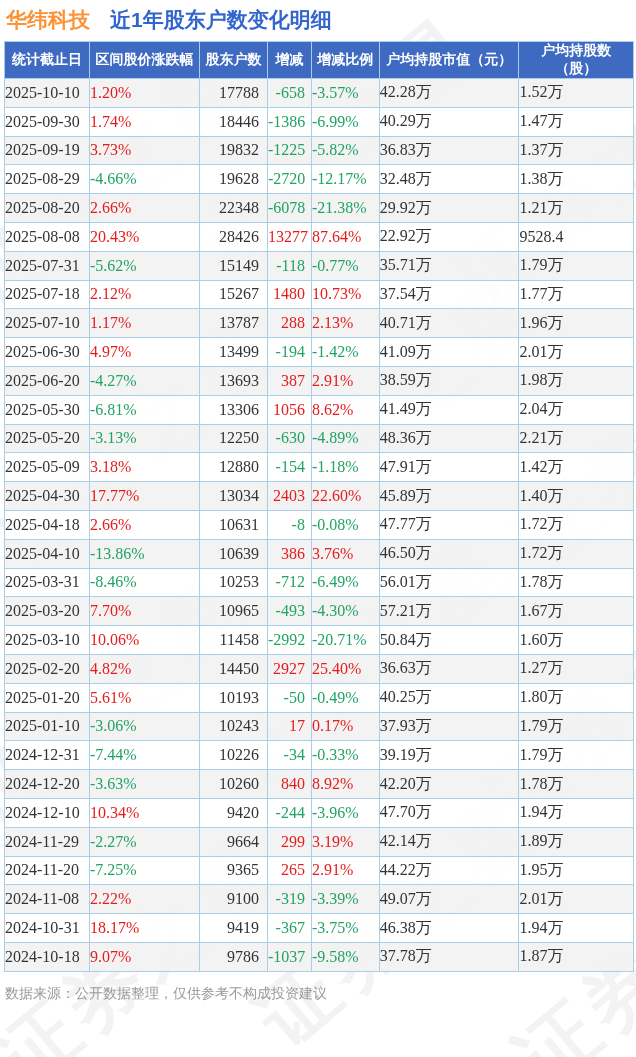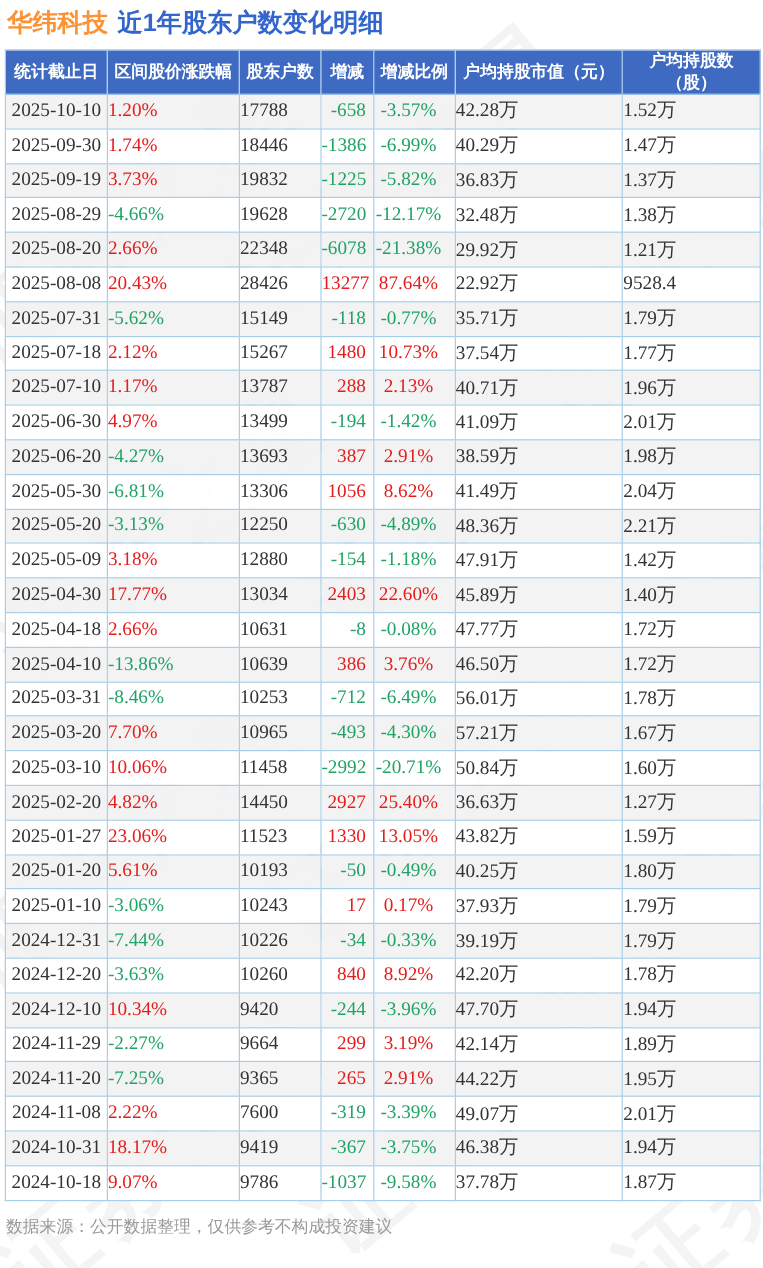--- a/index.html
+++ b/index.html
@@ -6,40 +6,40 @@
     --up:#e61c1c; --down:#21a366; --header-bg:#3e6ac1; --border:#a9cfe8;
     --stripe:#f2f2f2; --title-stock:#fb9336; --title-rest:#3366cc;
     --cell-text:#333333; --footer-text:#999999;
   }
   html,body{margin:0;padding:0;}
   body{
     width:636px;height:1057px;background:#ffffff;position:relative;overflow:hidden;
     font-family:"Liberation Sans",sans-serif;
   }
   .title-bar{padding:7px 0 8px 6px;font-size:21px;font-weight:bold;line-height:26px;}
-  .title-stock{color:var(--title-stock);margin-right:8px;}
+  .title-stock{color:var(--title-stock);margin-right:20px;}
   .title-rest{color:var(--title-rest);}
   table{border-collapse:collapse;table-layout:fixed;width:630px;margin:0 4px;position:relative;z-index:2;}
   th{
     background:var(--header-bg);color:#ffffff;font-size:14px;font-weight:bold;
     height:26px;border:1px solid var(--border);text-align:center;padding:0 1px;
     font-family:"Liberation Sans",sans-serif;
   }
   td{
     font-family:"Liberation Serif","DejaVu Serif",serif;font-size:16px;color:var(--cell-text);
     height:27.8px;border:1px solid var(--border);padding:0;background:transparent;
     white-space:nowrap;overflow:hidden;
   }
   tbody tr:nth-child(odd) td{background:rgba(242,242,242,0.92);}
   tbody tr:nth-child(even) td{background:rgba(255,255,255,0.92);}
-  td.c0{text-align:center;}
+  td.c0{}
   td.c1{text-align:left;padding-right:12px;}
-  td.c2{text-align:left;padding-right:8px;}
+  td.c2{text-align:right;padding-right:8px;}
   td.c3{text-align:right;padding-right:6px;}
-  td.c4{text-align:center;padding-right:10px;}
+  td.c4{text-align:left;padding-right:10px;}
   td.c5{text-align:left;padding-right:16px;}
   td.c6{text-align:left;padding-right:12px;}
   td.up{color:var(--up);}
   td.down{color:var(--down);}
   col.w0{width:13.5%;} col.w1{width:17.5%;} col.w2{width:10.8%;} col.w3{width:7.0%;}
   col.w4{width:10.8%;} col.w5{width:22.2%;} col.w6{width:18.2%;}
   .footer{margin:13px 0 0 5px;font-size:14px;color:var(--footer-text);position:relative;z-index:2;}
   .watermark-layer{
     position:absolute;left:0;top:0;width:636px;height:1057px;
     pointer-events:none;z-index:1;overflow:hidden;
@@ -262,29 +262,20 @@
       <tr>
         <td class="c0">2025-02-20</td>
         <td class="c1 up">4.82%</td>
         <td class="c2">14450</td>
         <td class="c3 up">2927</td>
         <td class="c4 up">25.40%</td>
         <td class="c5">36.63万</td>
         <td class="c6">1.27万</td>
       </tr>
       <tr>
-        <td class="c0">2025-01-27</td>
-        <td class="c1 up">23.06%</td>
-        <td class="c2">11523</td>
-        <td class="c3 up">1330</td>
-        <td class="c4 up">13.05%</td>
-        <td class="c5">43.82万</td>
-        <td class="c6">1.59万</td>
-      </tr>
-      <tr>
         <td class="c0">2025-01-20</td>
         <td class="c1 up">5.61%</td>
         <td class="c2">10193</td>
         <td class="c3 down">-50</td>
         <td class="c4 down">-0.49%</td>
         <td class="c5">40.25万</td>
         <td class="c6">1.80万</td>
       </tr>
       <tr>
         <td class="c0">2025-01-10</td>
@@ -336,21 +327,21 @@
         <td class="c1 down">-7.25%</td>
         <td class="c2">9365</td>
         <td class="c3 up">265</td>
         <td class="c4 up">2.91%</td>
         <td class="c5">44.22万</td>
         <td class="c6">1.95万</td>
       </tr>
       <tr>
         <td class="c0">2024-11-08</td>
         <td class="c1 up">2.22%</td>
-        <td class="c2">7600</td>
+        <td class="c2">9100</td>
         <td class="c3 down">-319</td>
         <td class="c4 down">-3.39%</td>
         <td class="c5">49.07万</td>
         <td class="c6">2.01万</td>
       </tr>
       <tr>
         <td class="c0">2024-10-31</td>
         <td class="c1 up">18.17%</td>
         <td class="c2">9419</td>
         <td class="c3 down">-367</td>

